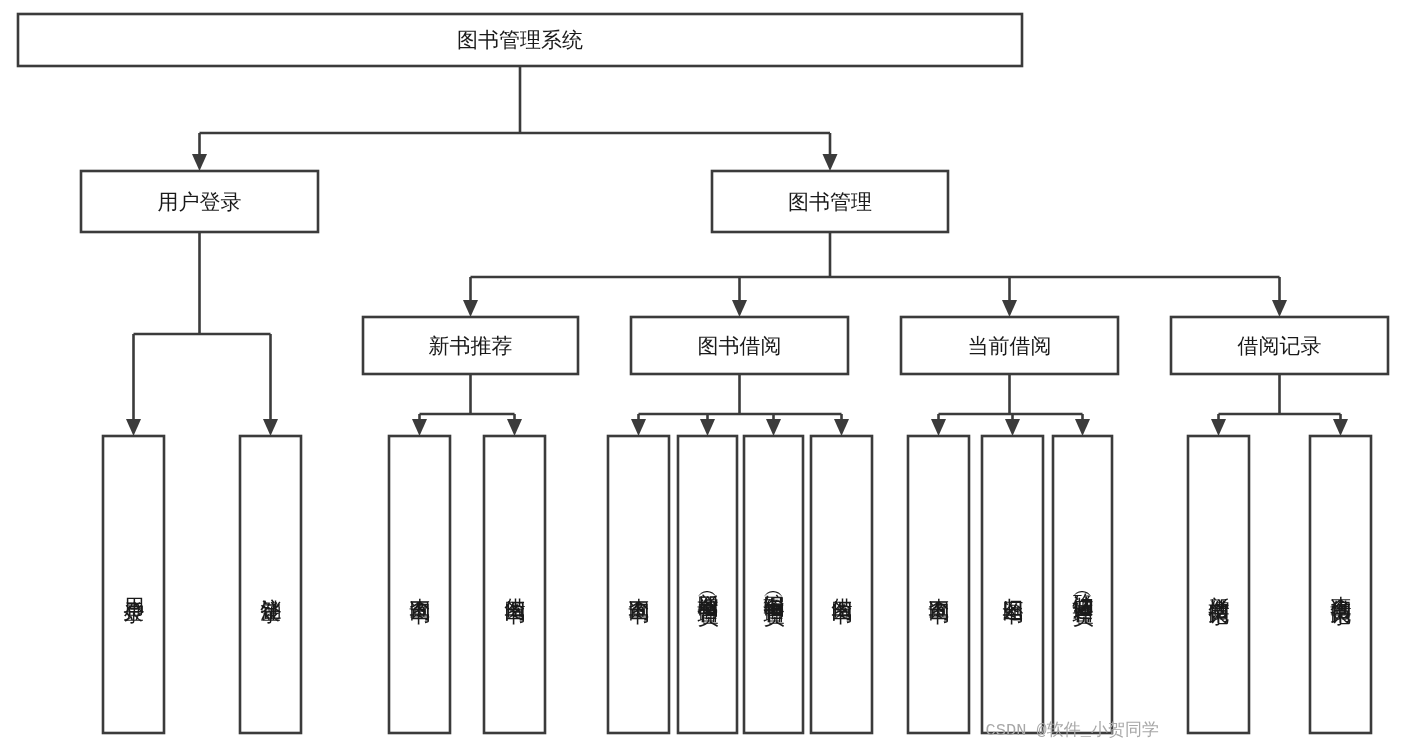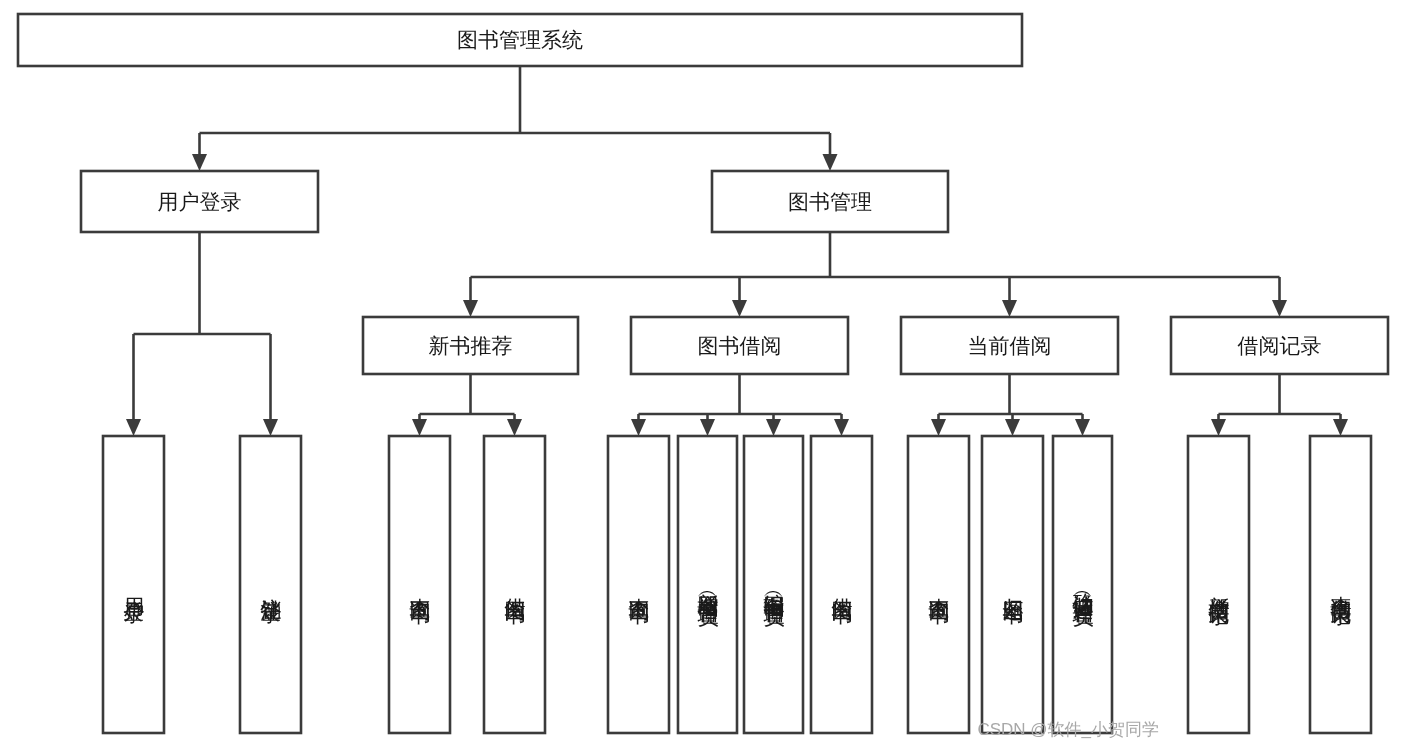--- a/index.html
+++ b/index.html
@@ -61,21 +61,21 @@
     text-align: left;
     display: flex;
     align-items: flex-start;
     justify-content: center;
     pointer-events: none;
   }
   .watermark {
     position: absolute;
     right: 14px;
     bottom: 6px;
-    font-family: Liberation Sans, sans-serif;
+    font-family: Liberation Mono, monospace;
     font-size: 17px;
     color: #a8a8a8;
     white-space: nowrap;
     margin-left: 48px;
   }
 </style>
 </head>
 <body>
 
 <div id="diagram-root">

